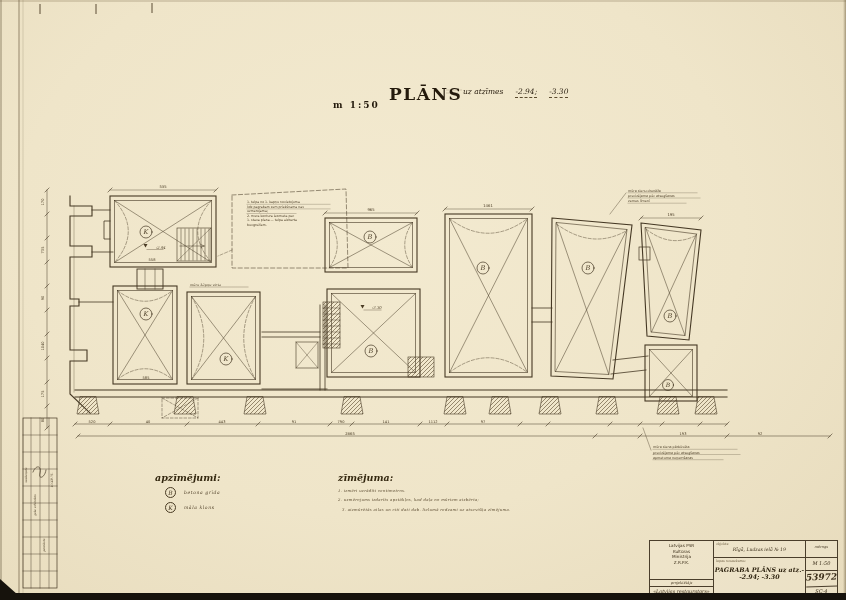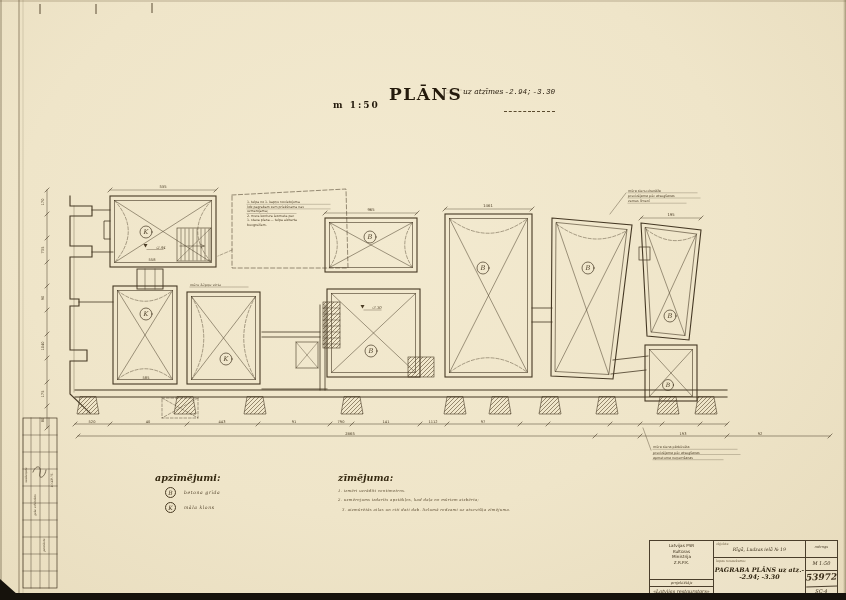--- a/index.html
+++ b/index.html
@@ -6,22 +6,22 @@
   body{width:846px;height:600px;position:relative;overflow:hidden;
        font-family:"DejaVu Sans",sans-serif;}
   .sheet{position:absolute;inset:0;
     background:radial-gradient(ellipse at 45% 38%, #f3ead0 0%, #efe5c9 55%, #e7dbbc 100%);}
   svg text{font-family:"DejaVu Sans",sans-serif;fill:#493b24;}
   svg text.hand{font-family:"DejaVu Serif",serif;font-style:italic;}
   
   .t-word{position:absolute;font-family:"DejaVu Serif",serif;font-weight:bold;
           font-size:17px;letter-spacing:1.5px;color:#241a0c;}
   .t-elev{position:absolute;font-family:"DejaVu Serif",serif;font-style:italic;
-          font-size:7.5px;color:#2c2112;display:flex;gap:1px;align-items:baseline;}
-  .t-elev .u{border-bottom:1px dashed #5a4a2e;padding-bottom:15px;font-family:Liberation Mono, monospace;}
+          font-size:7.5px;color:#2c2112;display:flex;gap:12px;align-items:baseline;}
+  .t-elev .u{border-bottom:1px dashed #5a4a2e;padding-bottom:1px;}
   .t-scale{position:absolute;font-family:"DejaVu Serif",serif;font-weight:bold;
            font-size:9px;letter-spacing:2px;color:#241a0c;}
   
   .blk-h{font-family:"DejaVu Serif",serif;font-style:italic;font-weight:bold;
          font-size:9.5px;color:#33270f;}
   .legend{position:absolute;left:155px;top:472px;}
   .leg-row{display:flex;align-items:center;gap:8px;margin-top:4px;margin-left:10px;}
   .leg-sym{width:9px;height:9px;border:0.8px solid #493b24;border-radius:50%;
            font-family:"DejaVu Serif",serif;font-style:italic;font-size:6px;
            color:#493b24;display:flex;align-items:center;justify-content:center;}

